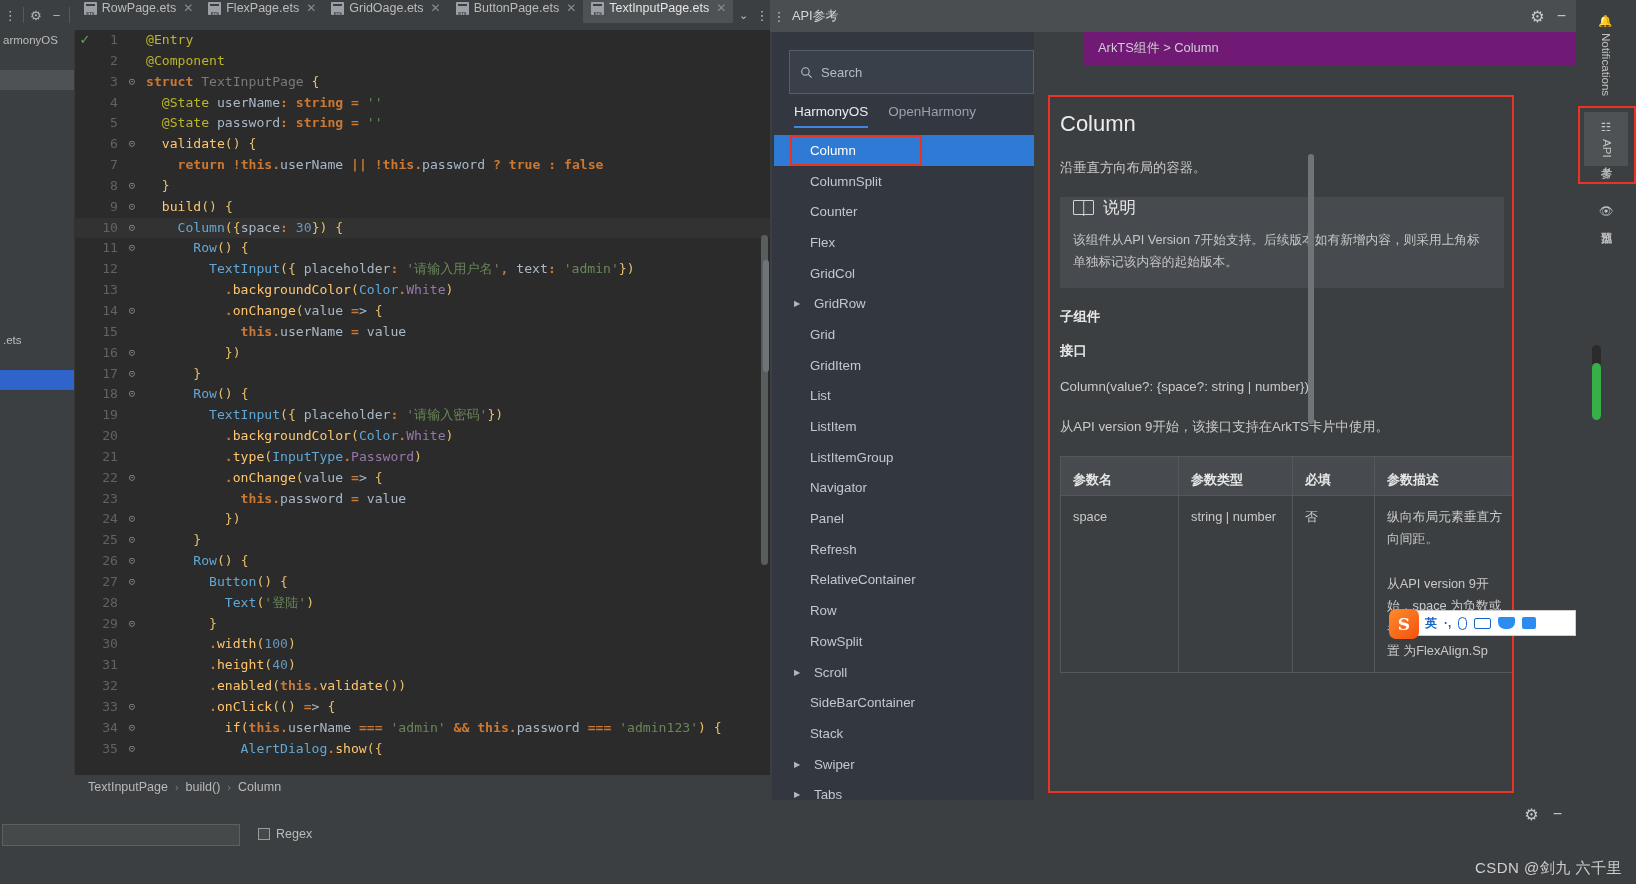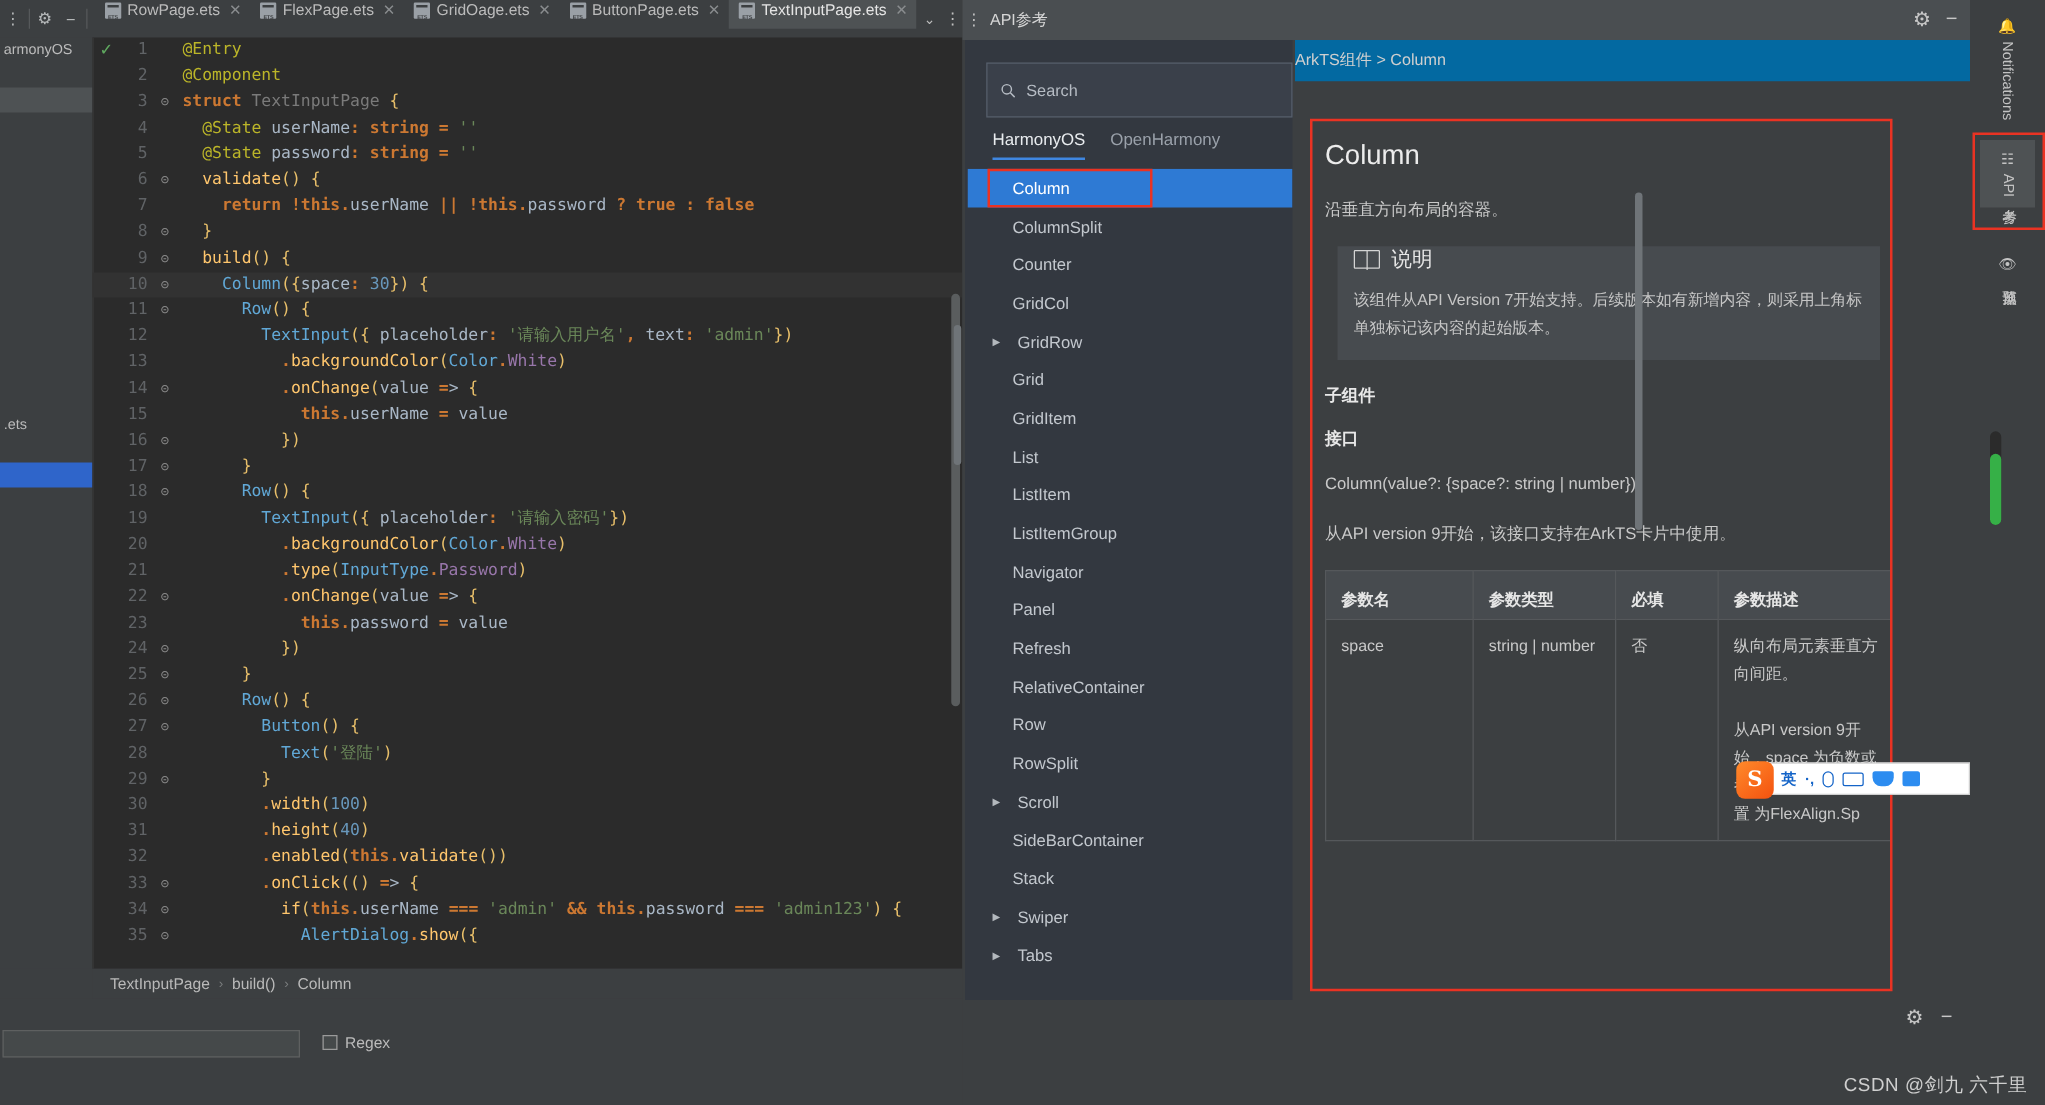--- a/index.html
+++ b/index.html
@@ -85,25 +85,25 @@
 
   .comp-list { position: absolute; left: 2px; top: 103px; width: 260px; height: 665px; overflow: hidden; }
   .comp-item { height: 30.7px; display: flex; align-items: center; font-size: 13.3px; color: #c3c8ce; padding-left: 36px; }
   .comp-item.selected { background: #2e7ad4; color: #ffffff; }
   .comp-item.has-arrow { padding-left: 20px; gap: 10px; }
   .arrow { width: 10px; color: #b3b8bd; font-size: 8px; }
   .sel-outline { position: absolute; left: 18px; top: 103px; width: 132px; height: 31px; border: 2px solid #ea3323; pointer-events: none; }
   .nav-scroll { position: absolute; left: -9px; top: 228px; width: 6px; height: 112px; background: #6f7478; border-radius: 3px; }
 
   .api-doc { position: absolute; left: 266px; top: 0; width: 540px; height: 768px; background: #3c3f41; }
-  .doc-crumb { height: 33px; display: flex; align-items: center; font-size: 12.9px; color: #cfcfcf; background: #0369a1; }
+  .doc-crumb { height: 33px; display: flex; align-items: center; padding-left: 14px; font-size: 12.9px; color: #cfcfcf; background: #701a75; margin-left: 48px; }
   .doc-card { position: absolute; left: 12px; top: 63px; width: 466px; height: 698px; border: 2px solid #ea3323; background: #3c3f41; overflow: hidden; padding: 14px 0 0 8px; }
   .doc-h1 { font-size: 22px; color: #ececec; font-weight: normal; margin: 0 0 20px 2px; }
   .doc-p { font-size: 13.3px; color: #c9c9c9; margin: 0 0 18px 2px; line-height: 1.65; }
-  .note { background: #474b4f; padding: 0 13px 14px 13px; margin: 0 8px 20px 12px; }
+  .note { background: #474b4f; padding: 0 13px 14px 13px; margin: 0 8px 20px 2px; }
   .note-title { display: flex; align-items: center; gap: 9px; font-size: 16.5px; color: #e6e6e6; margin-bottom: 11px; }
   .book { width: 21px; height: 15px; border: 1.6px solid #d4d4d4; border-radius: 1px; position: relative; }
   .book:after { content: ""; position: absolute; left: 50%; top: -1.6px; bottom: -1.6px; width: 1.6px; background: #d4d4d4; transform: translateX(-50%); }
   .note-p { font-size: 12.7px; color: #c6c6c6; line-height: 1.72; }
   .doc-h3 { font-size: 13.4px; color: #e8e8e8; font-weight: bold; margin: 0 0 16px 2px; }
 
   .ptable { margin: 4px 0 0 2px; width: 458px; border-collapse: collapse; table-layout: fixed; }
   .ptable th { background: #474b4f; color: #e6e6e6; font-size: 13px; font-weight: bold; text-align: left; padding: 14px 12px 6px 12px; border: 1px solid #55585b; vertical-align: top; }
   .ptable td { color: #c9c9c9; font-size: 12.8px; padding: 10px 12px; border: 1px solid #55585b; vertical-align: top; line-height: 1.75; word-break: break-all; }
   .ptable .c1 { width: 118px; } .ptable .c2 { width: 114px; } .ptable .c3 { width: 82px; } .ptable .c4 { width: 144px; }
@@ -291,20 +291,23 @@
             <div class="comp-item selected">
               <span>Column</span>
             </div>
             <div class="comp-item">
               <span>ColumnSplit</span>
             </div>
             <div class="comp-item">
               <span>Counter</span>
             </div>
             <div class="comp-item">
+              <span>Flex</span>
+            </div>
+            <div class="comp-item">
               <span>GridCol</span>
             </div>
             <div class="comp-item has-arrow">
               <span class="arrow">▶</span>
               <span>GridRow</span>
             </div>
             <div class="comp-item">
               <span>Grid</span>
             </div>
             <div class="comp-item">

